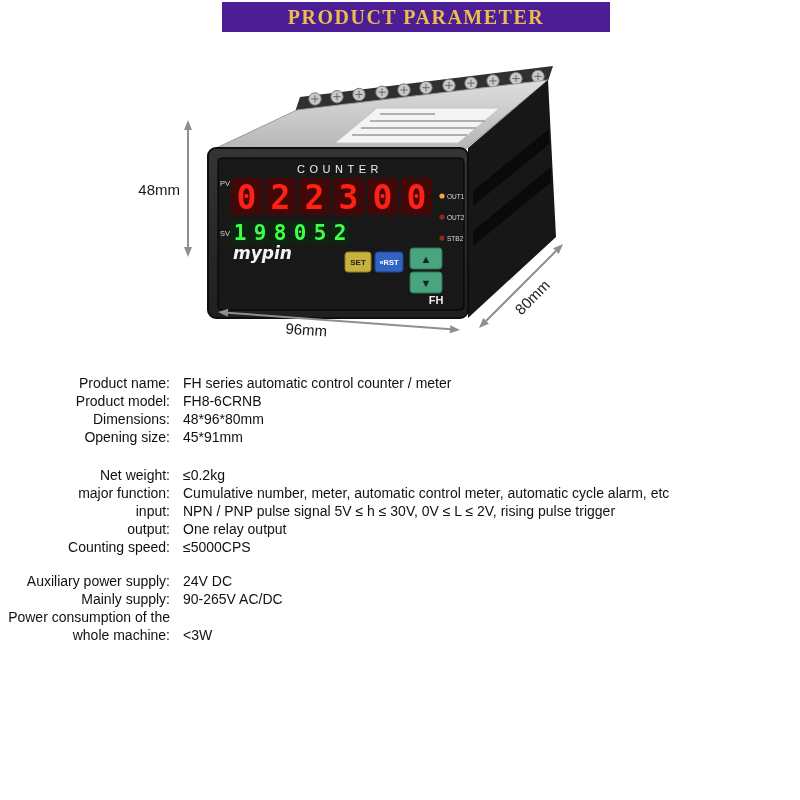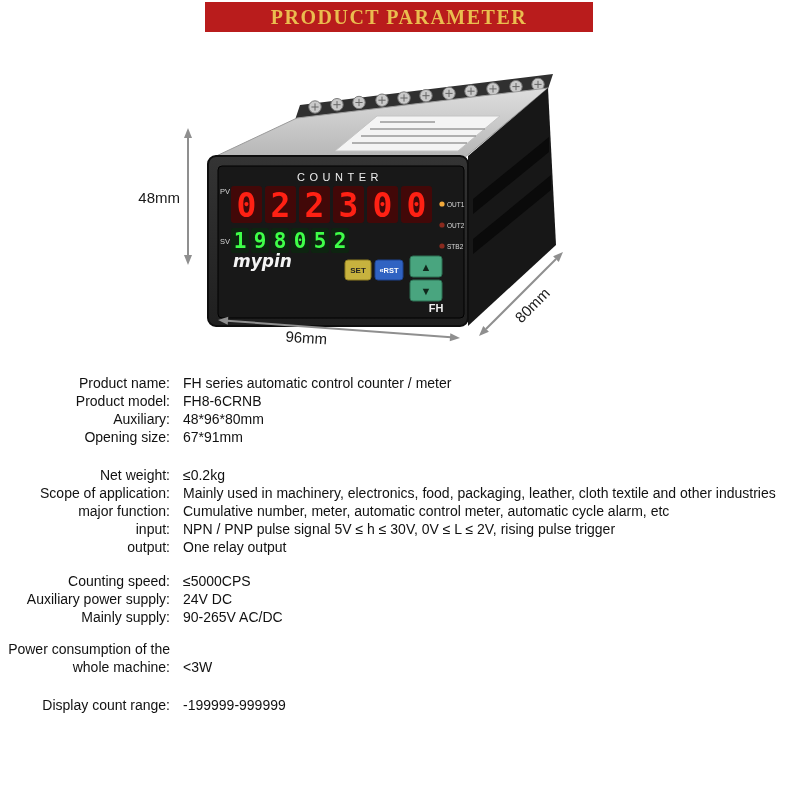--- a/index.html
+++ b/index.html
@@ -1,26 +1,26 @@
 <!DOCTYPE html>
 <html><head>
 <meta charset="utf-8">
 <style>
   *{box-sizing:border-box;margin:0;padding:0}
   html,body{width:800px;height:800px;background:#ffffff}
   body{position:relative;overflow:hidden;font-family:"Liberation Sans",sans-serif;color:#111}
 
   
-  .banner{position:absolute;left:205px;top:2px;width:388px;height:30px;background:#b91c1c;
+  .banner{position:absolute;left:222px;top:2px;width:388px;height:30px;background:#4c1d95;
           display:flex;align-items:center;justify-content:center}
   .banner-title{font-family:"Liberation Serif",serif;font-weight:700;font-size:20px;
                 letter-spacing:1.5px;color:#eabd4f;white-space:nowrap}
 
   
-  .device-wrap{position:absolute;left:130px;top:53px;width:480px;height:310px}
+  .device-wrap{position:absolute;left:130px;top:45px;width:480px;height:310px}
   .screw circle{fill:#c9c9c9;stroke:#7a7a7a;stroke-width:1}
   .screw path{stroke:#666;stroke-width:1;fill:none}
   .sticker-line{stroke:#9a9a9a;stroke-width:1.4}
   .dim-line{stroke:#8f8f8f;stroke-width:2;fill:none}
   .dim-head{fill:#8f8f8f}
   .dim-text{font-size:15px;fill:#1a1a1a;font-family:"Liberation Sans",sans-serif}
   .seg text{font-family:"DejaVu Sans Mono",monospace;font-weight:bold}
   .pv-cell{fill:#420808}
   .sv-cell{fill:#0d2410}
   .panel-small{fill:#d6d6d6;font-size:7.5px;font-family:"Liberation Sans",sans-serif}
@@ -210,36 +210,32 @@
 <div class="specs">
   <div class="spec-row">
     <div class="spec-label">Product name:</div>
     <div class="spec-value">FH series automatic control counter / meter</div>
   </div>
   <div class="spec-row">
     <div class="spec-label">Product model:</div>
     <div class="spec-value">FH8-6CRNB</div>
   </div>
   <div class="spec-row">
-    <div class="spec-label">Auxiliary:</div>
+    <div class="spec-label">Dimensions:</div>
     <div class="spec-value">48*96*80mm</div>
   </div>
   <div class="spec-row">
     <div class="spec-label">Opening size:</div>
-    <div class="spec-value">67*91mm</div>
+    <div class="spec-value">45*91mm</div>
   </div>
   <div class="spec-row">
     <div class="spec-label">Net weight:</div>
     <div class="spec-value">≤0.2kg</div>
   </div>
   <div class="spec-row">
-    <div class="spec-label">Scope of application:</div>
-    <div class="spec-value">Mainly used in machinery, electronics, food, packaging, leather, cloth textile and other industries</div>
-  </div>
-  <div class="spec-row">
     <div class="spec-label">major function:</div>
     <div class="spec-value">Cumulative number, meter, automatic control meter, automatic cycle alarm, etc</div>
   </div>
   <div class="spec-row">
     <div class="spec-label">input:</div>
     <div class="spec-value">NPN / PNP pulse signal 5V ≤ h ≤ 30V, 0V ≤ L ≤ 2V, rising pulse trigger</div>
   </div>
   <div class="spec-row">
     <div class="spec-label">output:</div>
     <div class="spec-value">One relay output</div>
@@ -253,17 +249,13 @@
     <div class="spec-value">24V DC</div>
   </div>
   <div class="spec-row">
     <div class="spec-label">Mainly supply:</div>
     <div class="spec-value">90-265V AC/DC</div>
   </div>
   <div class="spec-row">
     <div class="spec-label">Power consumption of the whole machine:</div>
     <div class="spec-value">&lt;3W</div>
   </div>
-  <div class="spec-row">
-    <div class="spec-label">Display count range:</div>
-    <div class="spec-value">-199999-999999</div>
-  </div>
 </div>
 
 </body></html>

